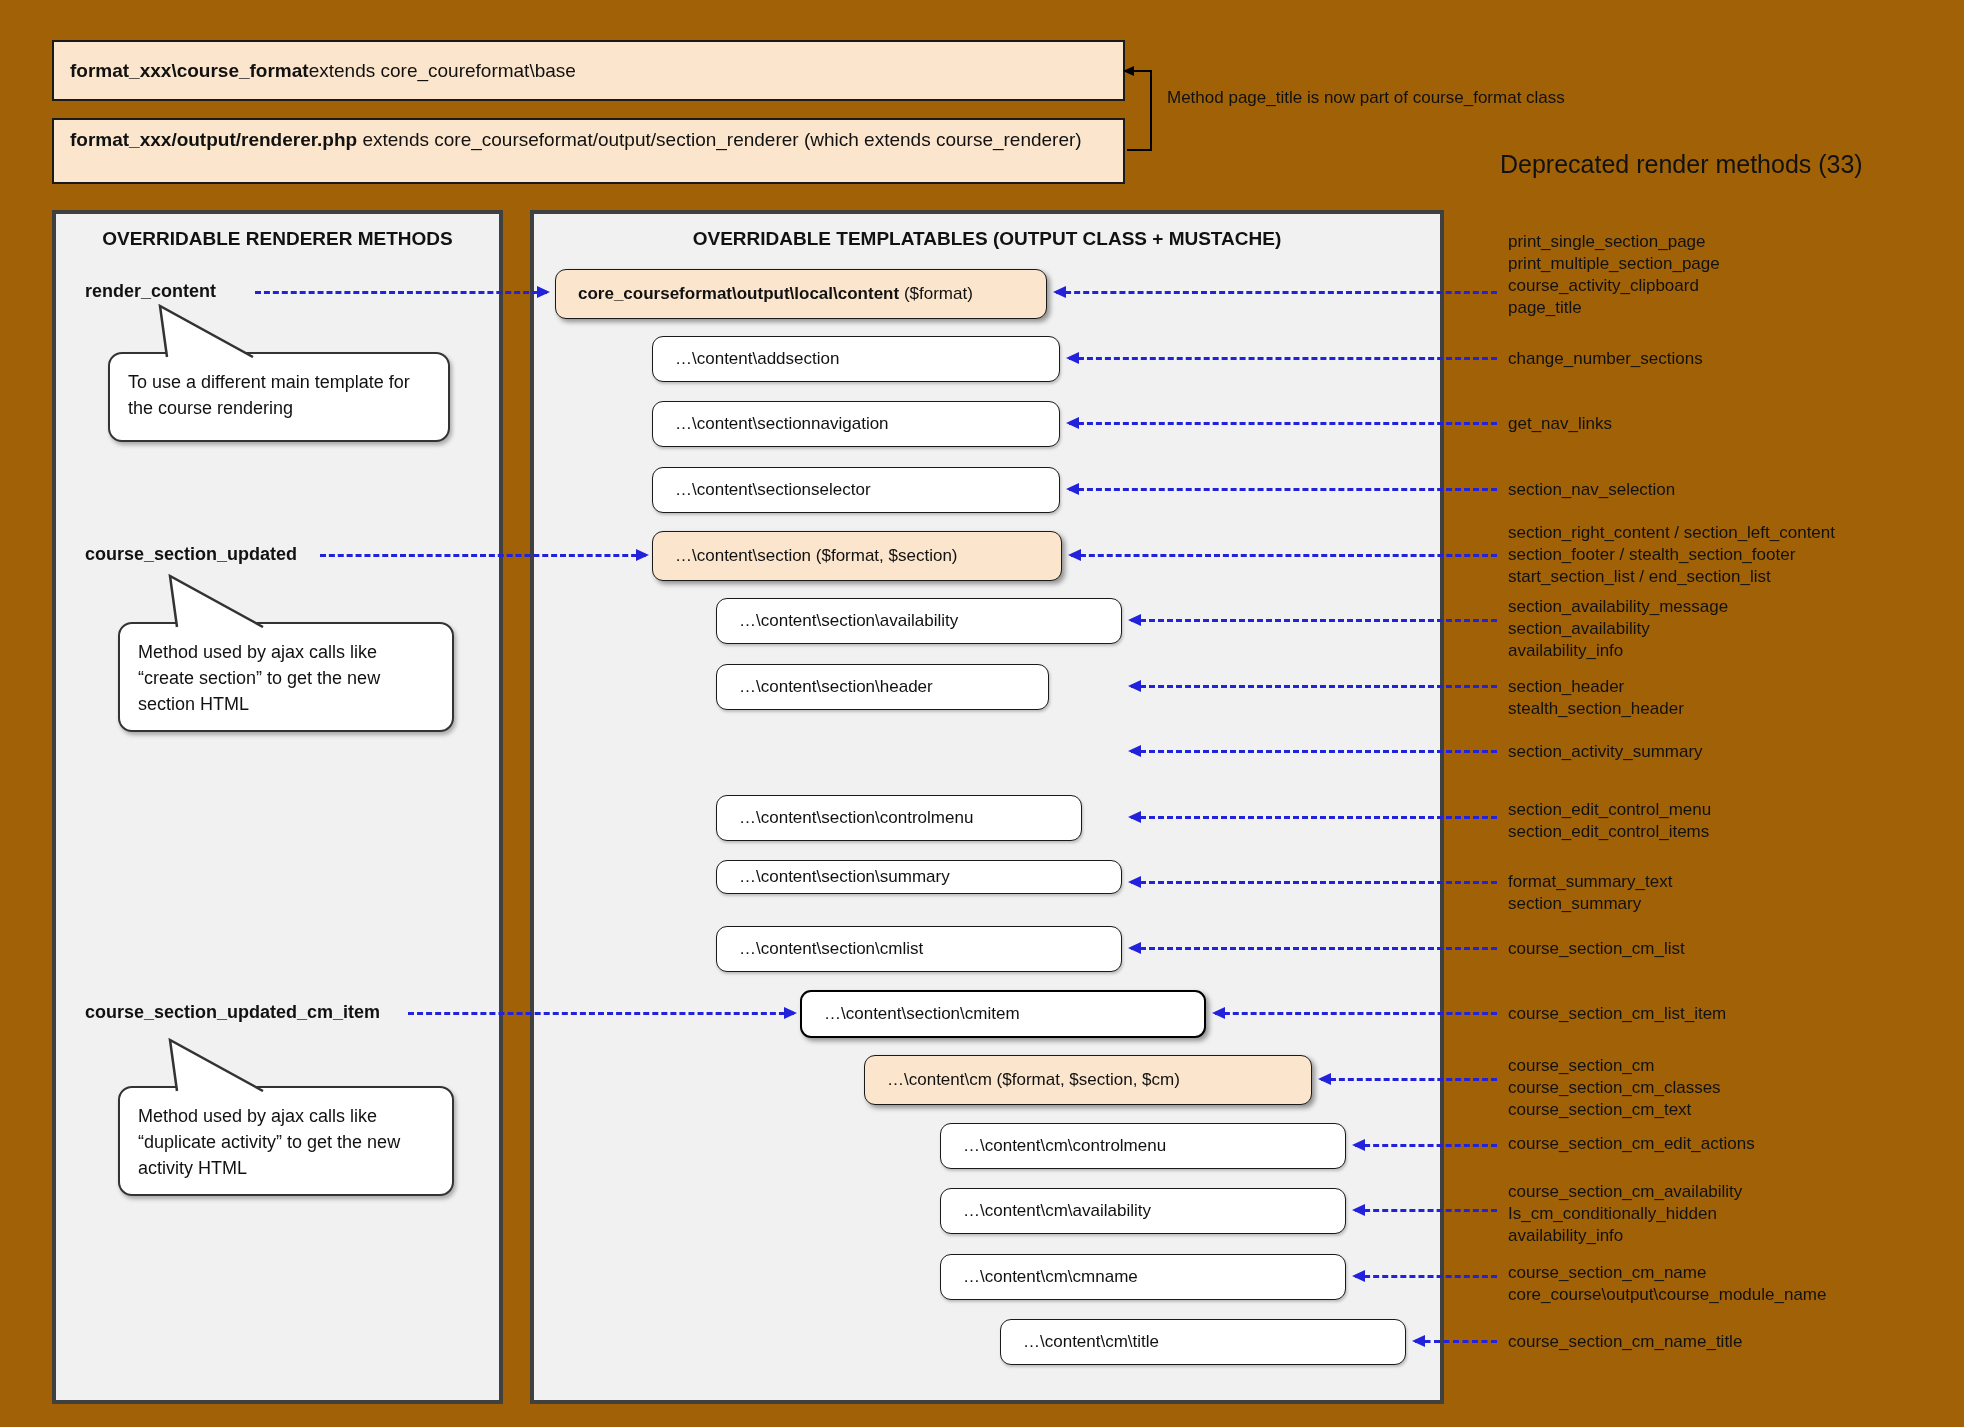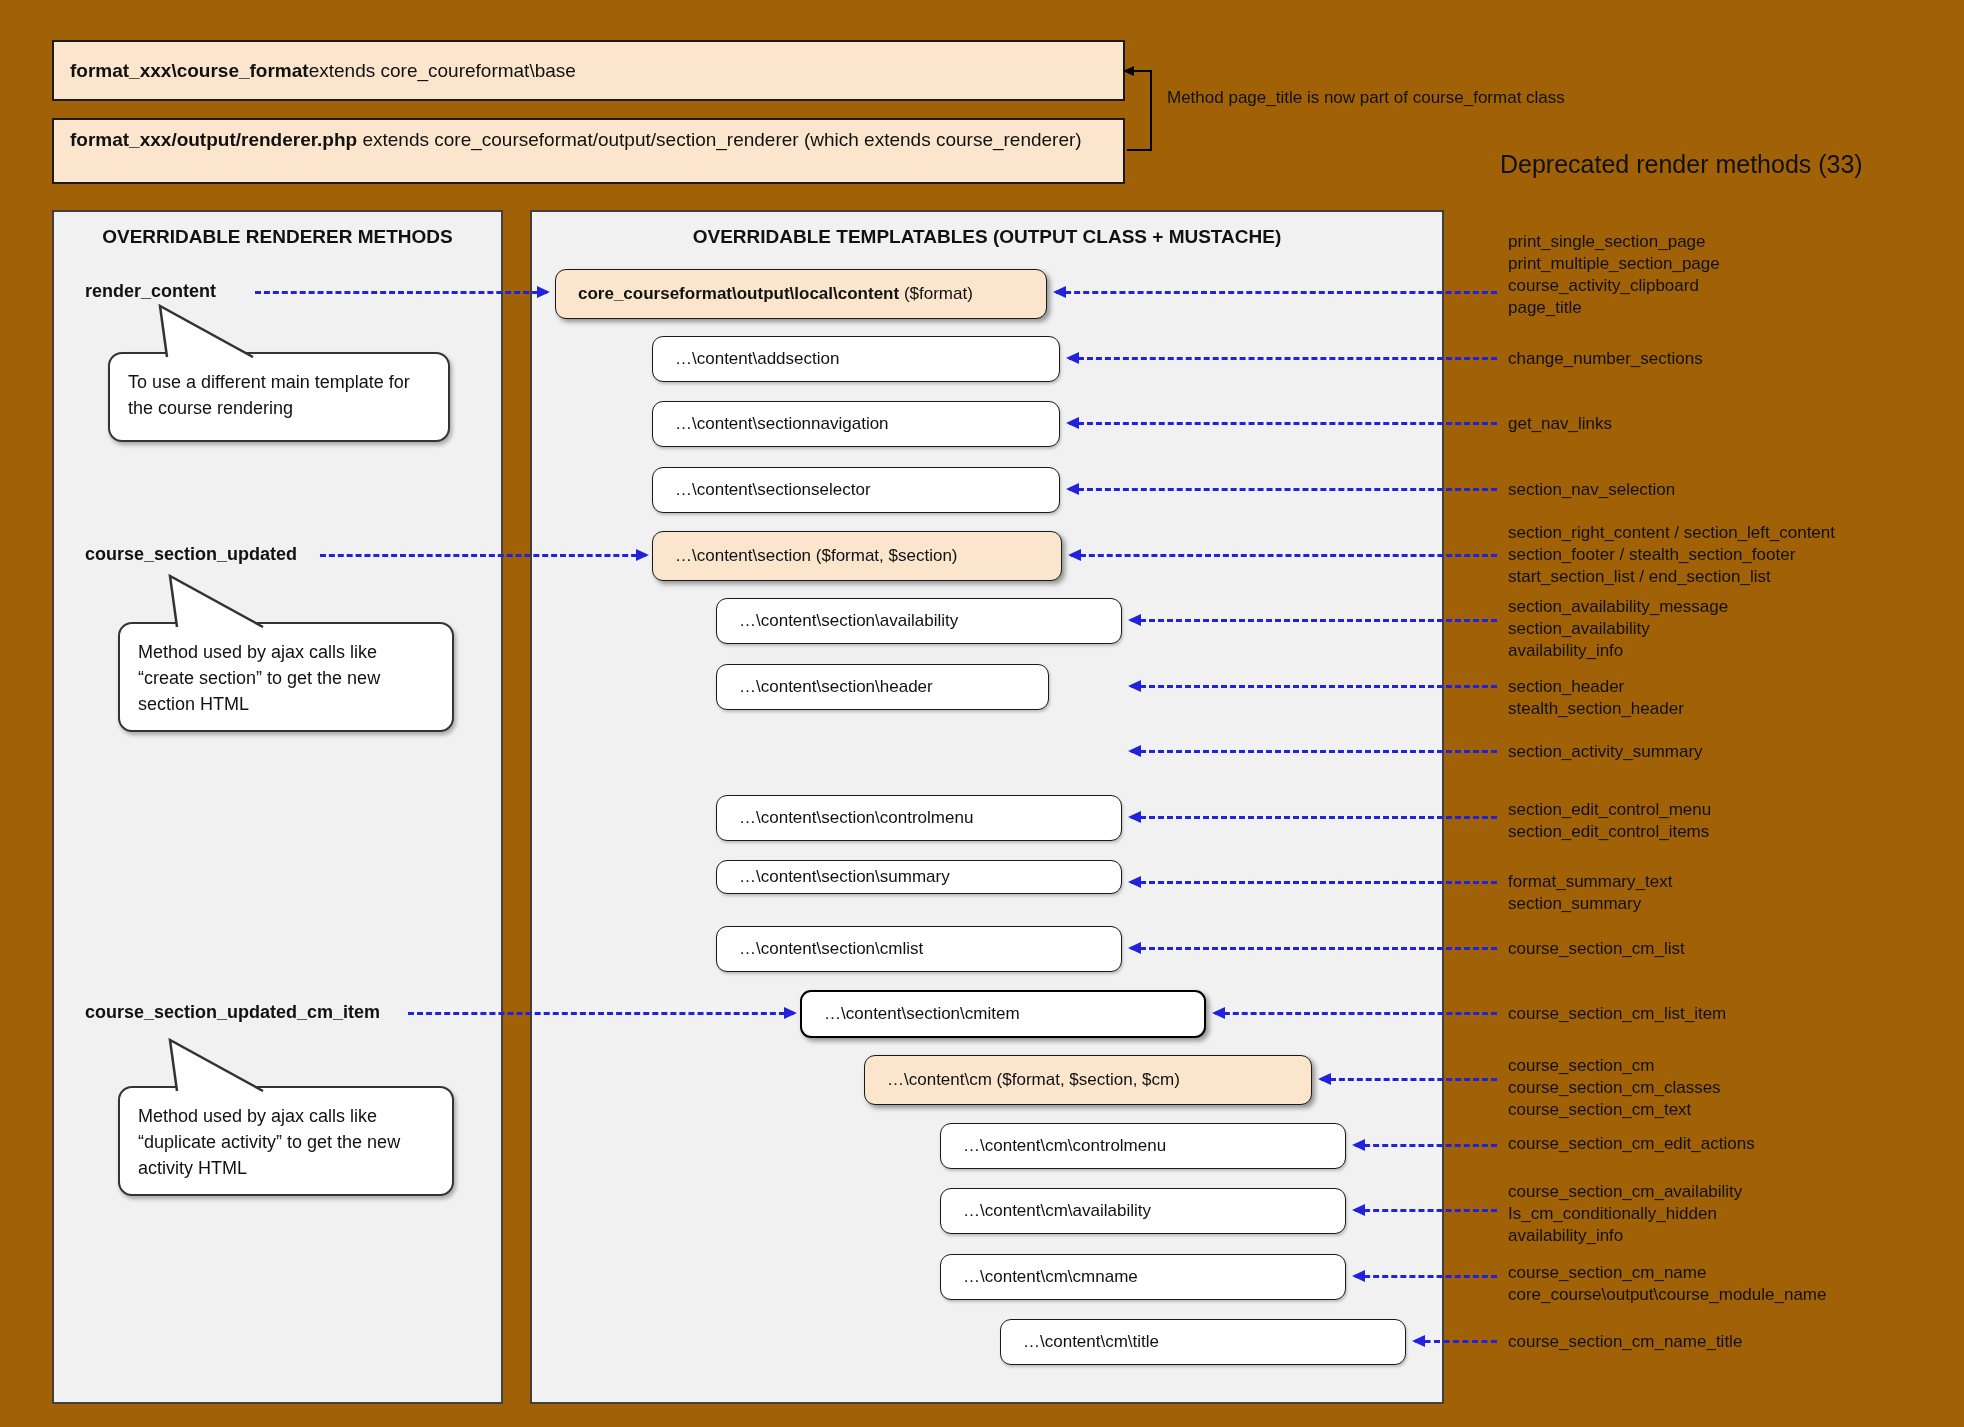--- a/index.html
+++ b/index.html
@@ -15,21 +15,21 @@
   .bracket{position:absolute;background:transparent;}
   .br-v{left:1150px;top:71px;width:0;height:80px;border-left:2px solid #000;}
   .br-h1{left:1133px;top:70px;width:19px;height:0;border-top:2px solid #000;}
   .br-h2{left:1127px;top:149px;width:25px;height:0;border-top:2px solid #000;}
   .br-ah{left:1123px;top:66px;width:0;height:0;border-top:5px solid transparent;
          border-bottom:5px solid transparent;border-right:11px solid #000;}
   .topnote{position:absolute;left:1167px;top:88px;font-size:17px;color:#111;}
   .dep-title{position:absolute;left:1500px;top:150px;font-size:25px;color:#111;}
 
   
-  .panel{position:absolute;top:210px;height:1194px;background:#f1f1f2;border:2px solid #404040;box-sizing:border-box;}
+  .panel{position:absolute;top:210px;height:1194px;background:#f1f1f2;border:4px solid #404040;box-sizing:border-box;}
   .panel-left{left:52px;width:451px;}
   .panel-mid{left:530px;width:914px;text-decoration:underline;}
   .panel-h{position:absolute;top:14px;left:0;width:100%;text-align:center;font-weight:bold;font-size:19px;color:#111;}
 
   
   .lmethod{position:absolute;left:85px;font-weight:bold;font-size:18px;color:#111;}
 
   
   .bubble{position:absolute;background:#fff;border:2px solid #333;border-radius:14px;
           box-sizing:border-box;box-shadow:2px 3px 4px rgba(0,0,0,.3);}
@@ -105,21 +105,21 @@
     <div class="btext">Method used by ajax calls like “duplicate activity” to get the new activity HTML</div>
   </div>
 
   <div class="mbox orange" style="left:555px;top:269px;width:492px;height:50px"><span class="b">core_courseformat\output\local\content</span><span> ($format)</span></div>
   <div class="mbox" style="left:652px;top:336px;width:408px;height:46px"><span>…\content\addsection</span></div>
   <div class="mbox" style="left:652px;top:401px;width:408px;height:46px"><span>…\content\sectionnavigation</span></div>
   <div class="mbox" style="left:652px;top:467px;width:408px;height:46px"><span>…\content\sectionselector</span></div>
   <div class="mbox orange" style="left:652px;top:531px;width:410px;height:50px"><span>…\content\section ($format, $section)</span></div>
   <div class="mbox" style="left:716px;top:598px;width:406px;height:46px"><span>…\content\section\availability</span></div>
   <div class="mbox" style="left:716px;top:664px;width:333px;height:46px"><span>…\content\section\header</span></div>
-  <div class="mbox" style="left:716px;top:795px;width:406px;height:46px"><span>…\content\section\controlmenu</span></div>
+  <div class="mbox" style="left:716px;top:795px;width:366px;height:46px"><span>…\content\section\controlmenu</span></div>
   <div class="mbox" style="left:716px;top:860px;width:406px;height:34px"><span>…\content\section\summary</span></div>
   <div class="mbox" style="left:716px;top:926px;width:406px;height:46px"><span>…\content\section\cmlist</span></div>
   <div class="mbox thick" style="left:800px;top:990px;width:406px;height:48px"><span>…\content\section\cmitem</span></div>
   <div class="mbox orange" style="left:864px;top:1055px;width:448px;height:50px"><span>…\content\cm ($format, $section, $cm)</span></div>
   <div class="mbox" style="left:940px;top:1123px;width:406px;height:46px"><span>…\content\cm\controlmenu</span></div>
   <div class="mbox" style="left:940px;top:1188px;width:406px;height:46px"><span>…\content\cm\availability</span></div>
   <div class="mbox" style="left:940px;top:1254px;width:406px;height:46px"><span>…\content\cm\cmname</span></div>
   <div class="mbox" style="left:1000px;top:1319px;width:406px;height:46px"><span>…\content\cm\title</span></div>
 
   <div class="arr toR" style="left:255px;top:291px;width:292px">

